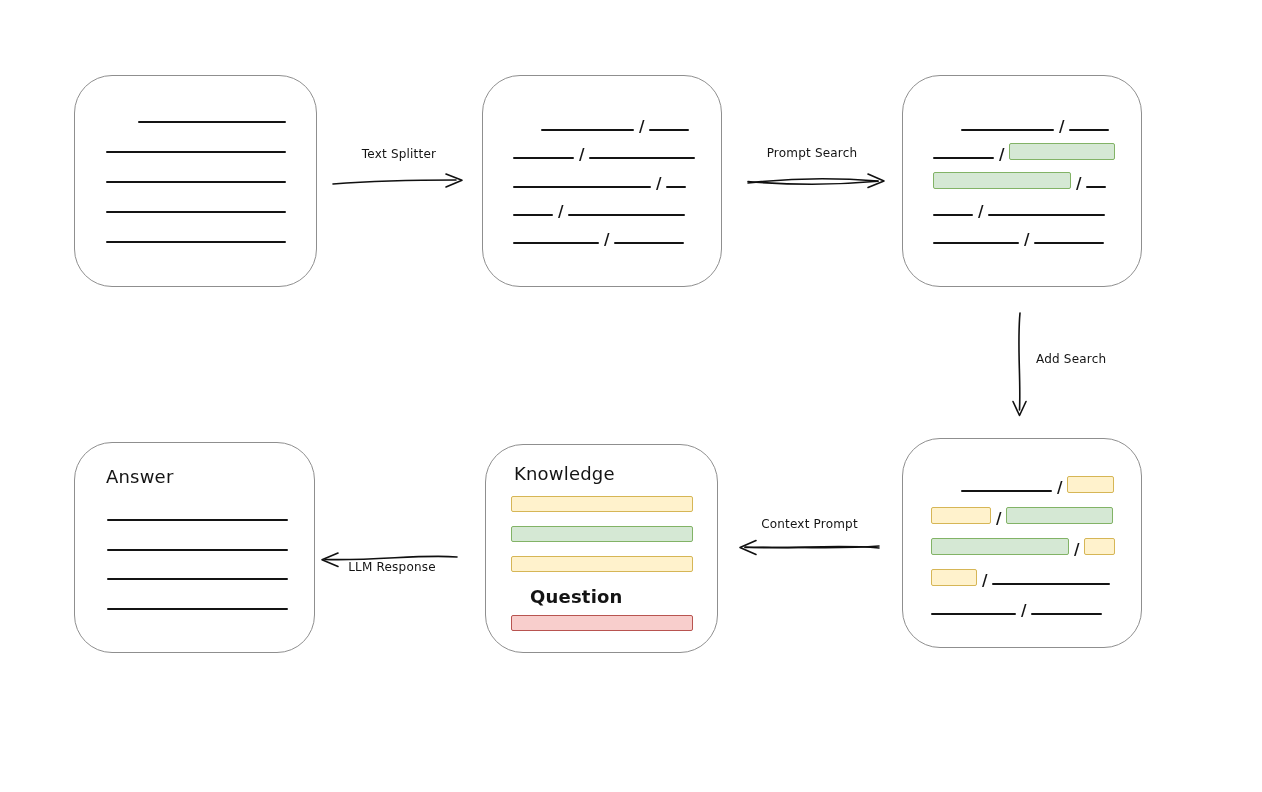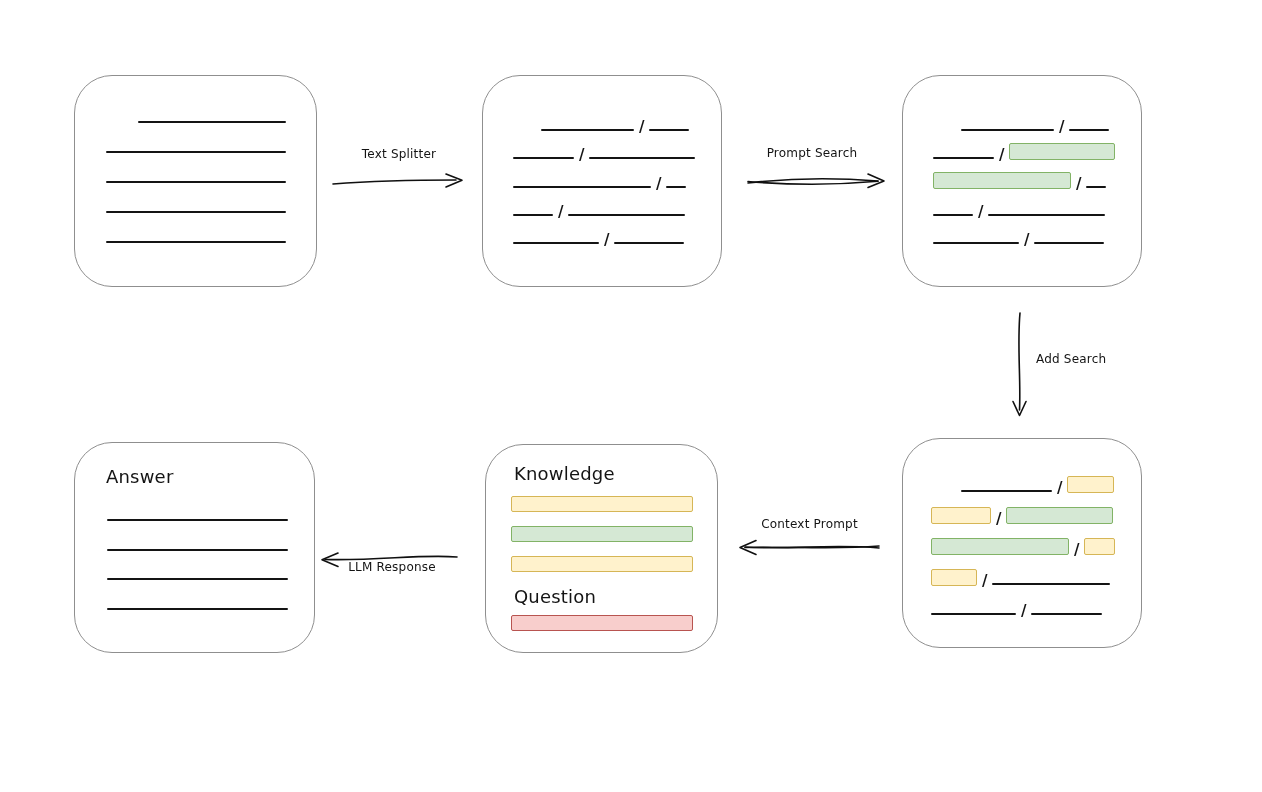--- a/index.html
+++ b/index.html
@@ -156,21 +156,21 @@
       <span class="slash">/</span>
       <div class="seg" style="width:71px"></div>
     </div>
   </div>
 
   <div class="box" style="left:485px; top:444px; width:233px; height:209px;">
     <div class="boxlabel" style="left:28px; top:18px;">Knowledge</div>
     <div class="bar yellow" style="top:51px;"></div>
     <div class="bar green" style="top:81px;"></div>
     <div class="bar yellow" style="top:111px;"></div>
-    <div class="boxlabel" style="left:28px; top:141px;">Question</div>
+    <div class="boxlabel" style="left:44px; top:141px;font-weight:bold;">Question</div>
     <div class="bar red" style="top:170px;"></div>
   </div>
 
   <div class="box" style="left:74px; top:442px; width:241px; height:211px;">
     <div class="boxlabel" style="left:31px; top:23px;">Answer</div>
     <div class="tline" style="left:32px; top:76px;  width:181px;"></div>
     <div class="tline" style="left:32px; top:106px; width:181px;"></div>
     <div class="tline" style="left:32px; top:135px; width:181px;"></div>
     <div class="tline" style="left:32px; top:165px; width:181px;"></div>
   </div>

